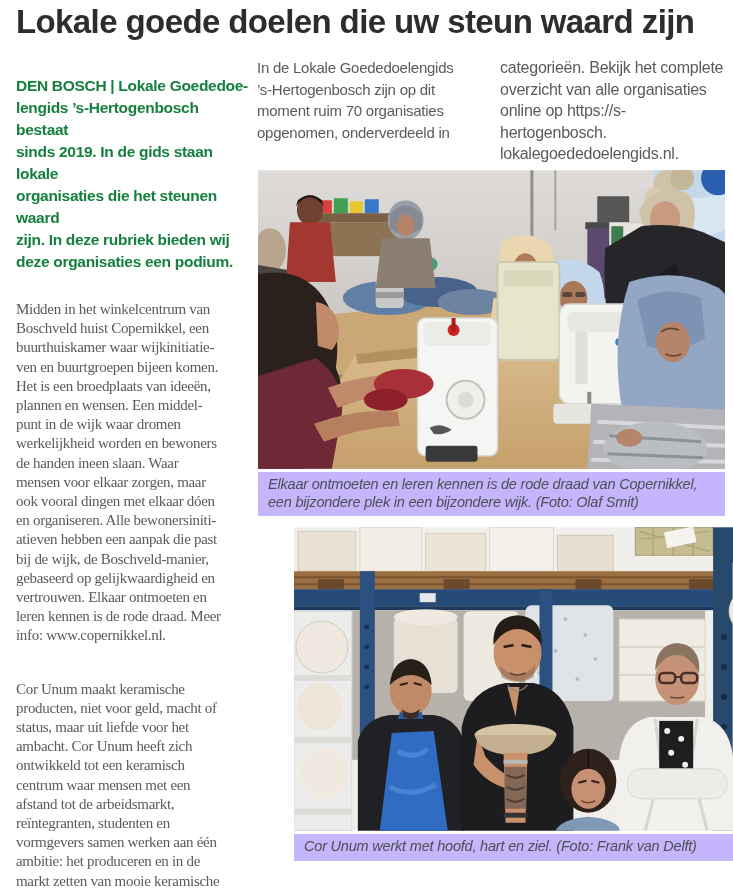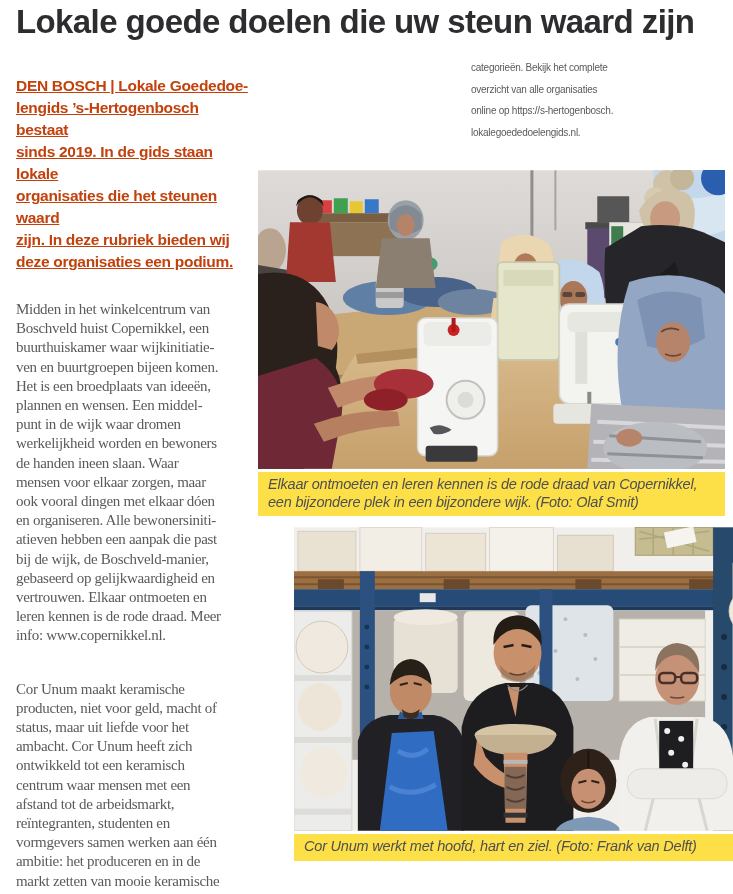--- a/index.html
+++ b/index.html
@@ -4,29 +4,29 @@
 <style>
   html,body{margin:0;padding:0;background:#ffffff;}
   .page{position:relative;width:733px;height:894px;background:#ffffff;overflow:hidden;
         font-family:"Liberation Sans","DejaVu Sans",sans-serif;padding-left:28px;}
   .headline{position:absolute;left:16px;top:2px;margin:0;width:706px;
         font-size:33px;line-height:40px;font-weight:700;color:#2d2d2f;letter-spacing:-0.6px;}
   .col{position:absolute;top:57px;white-space:pre-line;color:#5a5a5e;}
   .col p{white-space:pre-line;margin:0;}
   .col-left{left:16px;width:236px;}
   .col-mid{left:257px;width:220px;font-size:15px;line-height:21.5px;letter-spacing:-0.25px;}
-  .col-right{left:471px;width:226px;font-size:10px;line-height:21.5px;letter-spacing:-0.25px;}
-  .para-intro{font-weight:700;font-size:15.5px;line-height:22px;color:#c2410c;
-        letter-spacing:-0.3px;margin:0 0 9px 0 !important;text-decoration:underline;}
+  .col-right{left:500px;width:226px;font-size:16px;line-height:21.5px;letter-spacing:-0.25px;}
+  .para-intro{font-weight:700;font-size:15.5px;line-height:22px;color:#15803d;
+        letter-spacing:-0.3px;margin:0 0 9px 0 !important;}
   .para-body{font-size:15px;line-height:19.2px;letter-spacing:-0.3px;margin:0 0 16px 0 !important;font-family:Liberation Serif, serif;}
   figure{position:absolute;left:258px;margin:0;width:467px;}
   .fig-1{top:170px;}
   .fig-2{top:527px;margin-left:36px;}
   figure svg{display:block;}
-  .caption{display:block;margin-top:3px;background:#fde047;color:#4f4f53;
+  .caption{display:block;margin-top:3px;background:#c4b5fd;color:#4f4f53;
         font-style:italic;font-size:14.5px;line-height:17.5px;padding:4px 10px 5px 10px;
         white-space:pre-line;letter-spacing:-0.2px;}
 </style>
 </head>
 <body>
 
 <div class="page">
 
   <h1 class="headline">Lokale goede doelen die uw steun waard zijn</h1>
 
@@ -67,20 +67,24 @@
 ambitie: het produceren en in de
 markt zetten van mooie keramische
 producten. Samen met jonge en
 gevestigde designtalenten is Cor
 Unum bovendien continu op zoek
 naar het innoveren en verduurza-
 men van het keramisch proces.
 Meer info: www.cor-unum.com.</p>
   </div>
 
+  <div class="col col-mid">In de Lokale Goededoelengids
+’s-Hertogenbosch zijn op dit
+moment ruim 70 organisaties
+opgenomen, onderverdeeld in</div>
 
   <div class="col col-right">categorieën. Bekijk het complete
 overzicht van alle organisaties
 online op https://s-hertogenbosch.
 lokalegoededoelengids.nl.</div>
 
   <figure class="fig-1">
     <svg width="467" height="299" viewBox="0 0 468 299">
       <defs>
         <linearGradient id="wall1" x1="0" y1="0" x2="0" y2="1">

